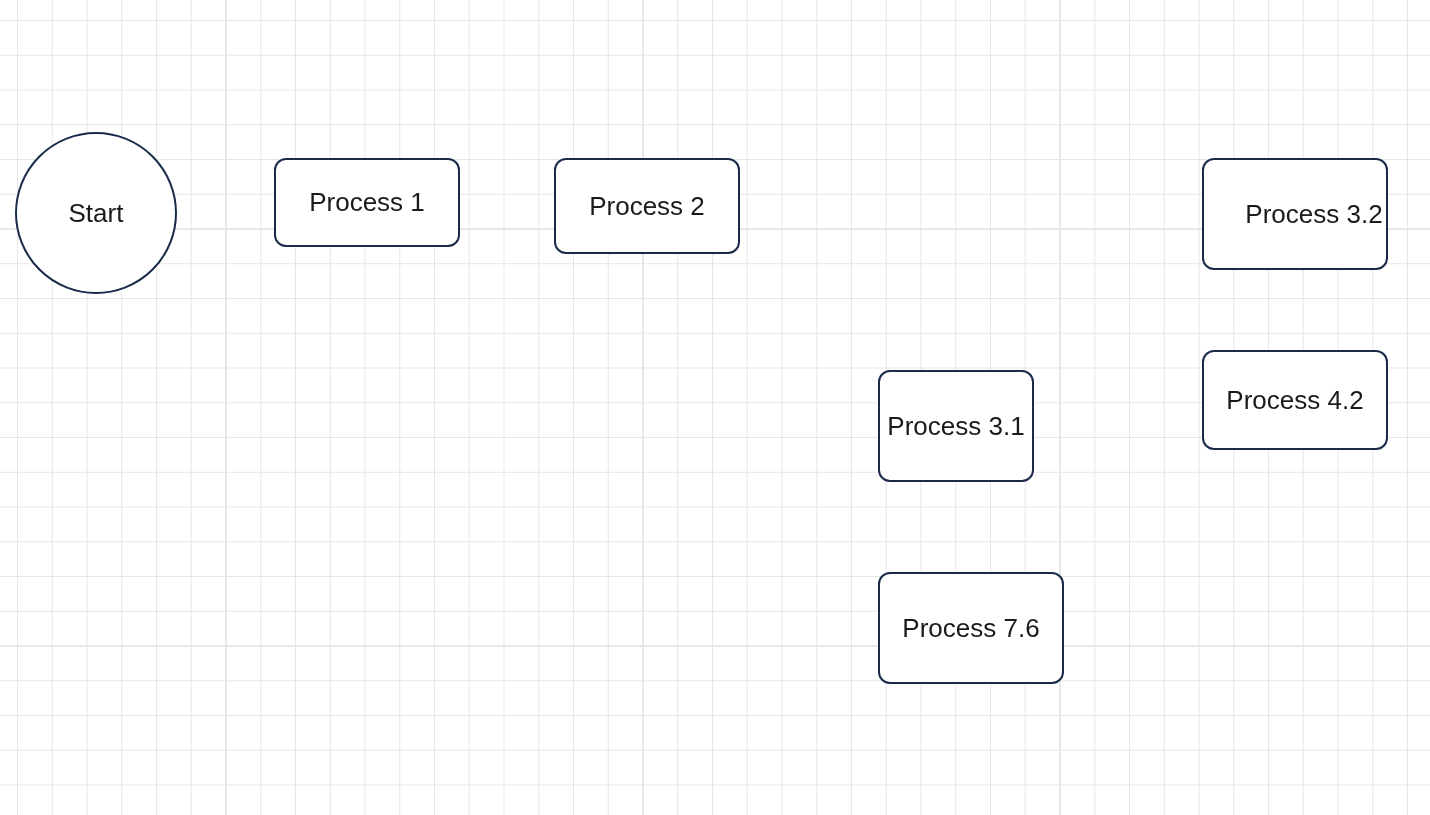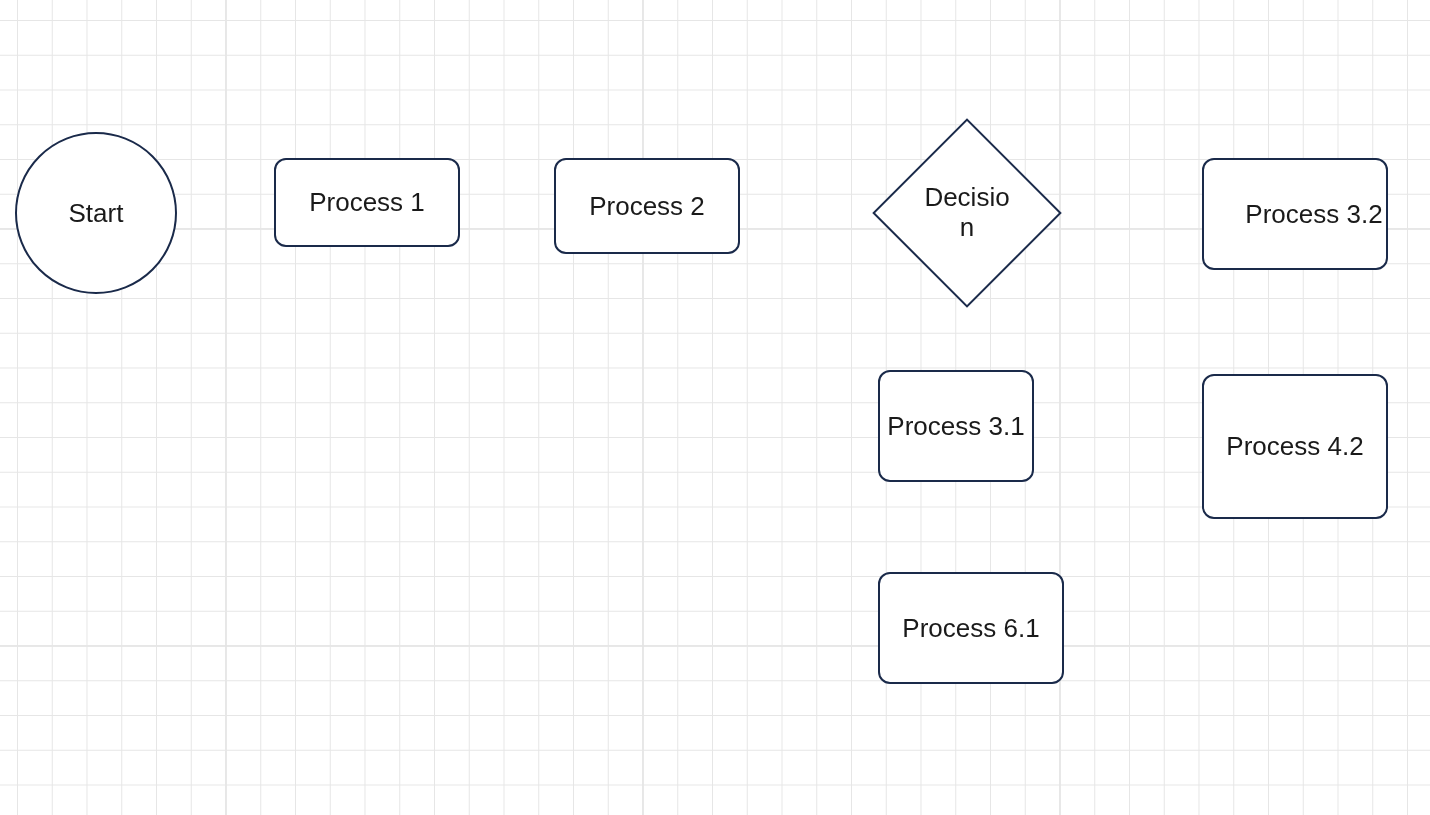--- a/index.html
+++ b/index.html
@@ -94,35 +94,31 @@
   </div>
 
   <div class="node rect" style="left:274px; top:158px; width:186px; height:89px;">
     <span>Process 1</span>
   </div>
 
   <div class="node rect" style="left:554px; top:158px; width:186px; height:96px;">
     <span>Process 2</span>
   </div>
 
-  <div class="diamond-wrap" style="left:900px; top:146px; width:134px; height:134px;">
-    <div class="diamond-shape"></div>
-    <span class="diamond-label">Decision</span>
-  </div>
 
   <div class="node rect" style="left:1202px; top:158px; width:186px; height:112px;padding-left:38px;">
     <span>Process 3.2</span>
   </div>
 
   <div class="node rect" style="left:878px; top:370px; width:156px; height:112px;">
     <span>Process 3.1</span>
   </div>
 
-  <div class="node rect" style="left:1202px; top:350px; width:186px; height:145px;margin-top:24px;">
+  <div class="node rect" style="left:1202px; top:350px; width:186px; height:100px;">
     <span>Process 4.2</span>
   </div>
 
   <div class="node rect" style="left:878px; top:572px; width:186px; height:112px;">
-    <span>Process 6.1</span>
+    <span>Process 7.6</span>
   </div>
 
 
 </div>
 
 </body></html>

